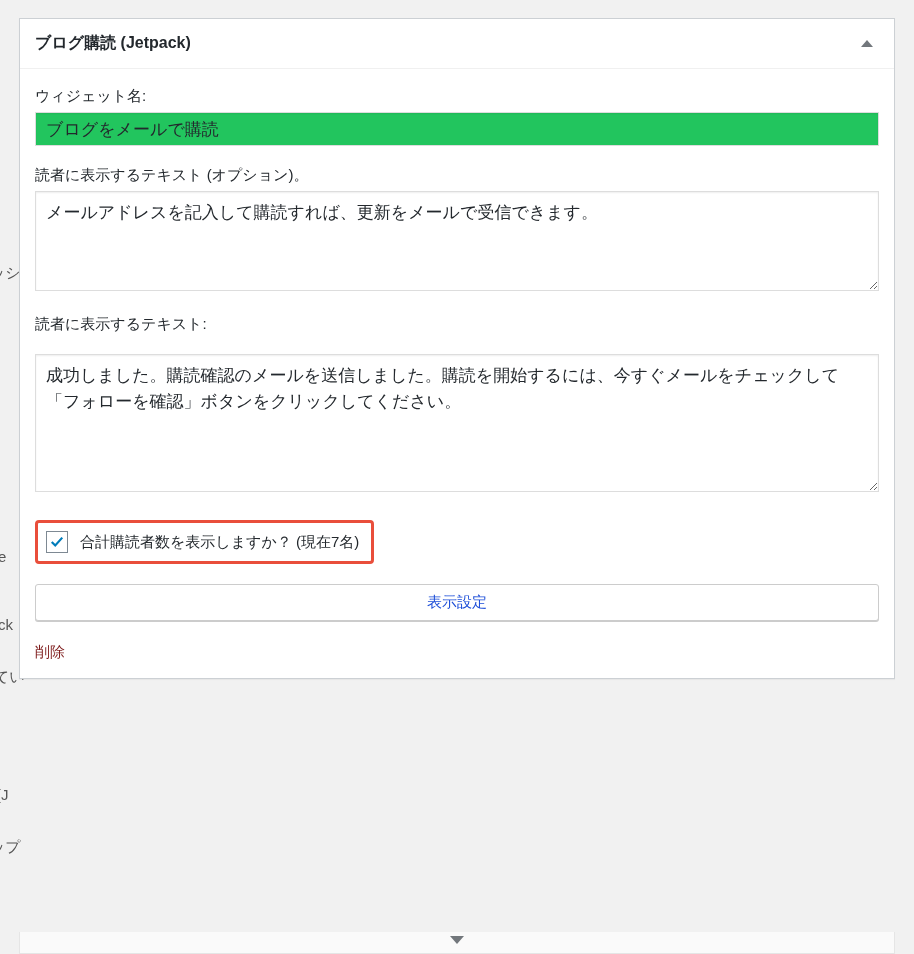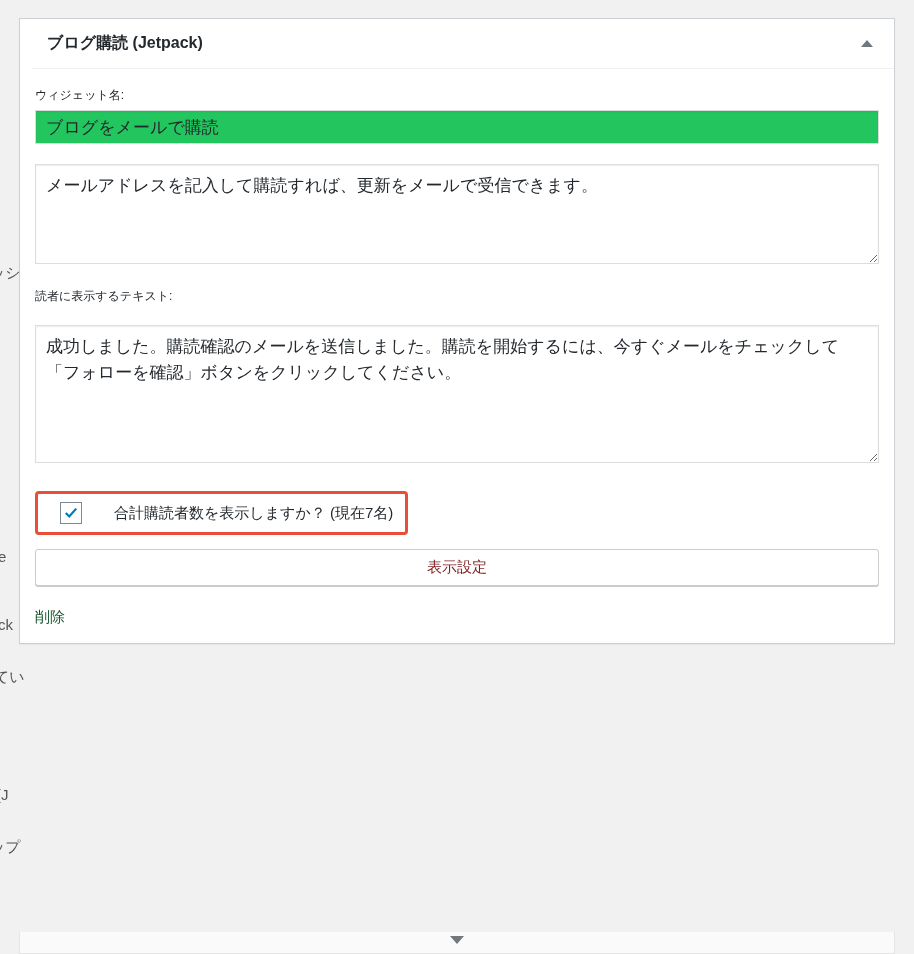--- a/index.html
+++ b/index.html
@@ -40,21 +40,20 @@
       border: 1px solid #ccd0d4;
       box-shadow: 0 1px 1px rgba(0,0,0,.04);
     }
     .widget-header {
       display: flex;
       align-items: center;
       justify-content: space-between;
       padding: 14px 15px;
       border-bottom: 1px solid #f0f0f0;
       cursor: pointer;
-      margin-left: 12px;
     }
     .widget-title {
       font-size: 16px;
       font-weight: 600;
       color: #23282d;
     }
     .widget-toggle {
       width: 0; height: 0;
       border-left: 6px solid transparent;
       border-right: 6px solid transparent;
@@ -62,21 +61,21 @@
       margin-right: 6px;
     }
     .widget-body {
       padding: 18px 15px 10px 15px;
     }
     .form-group {
       margin-bottom: 20px;
     }
     .form-label {
       display: block;
-      font-size: 12px;
+      font-size: 15px;
       color: #23282d;
       margin-bottom: 6px;
     }
     .text-input {
       width: 100%;
       font-size: 17px;
       padding: 6px 10px;
       border: 1px solid #ddd;
       background: #22c55e;
       color: #23282d;
@@ -94,23 +93,22 @@
       line-height: 1.5;
     }
     .ta-small { height: 100px; }
     .ta-big { height: 138px; }
 
     .highlight-box {
       border: 3px solid #e94e3b;
       border-radius: 4px;
       display: inline-flex;
       align-items: center;
-      padding: 8px 12px 8px 22px;
+      padding: 8px 12px 8px 8px;
       margin-top: 4px;
-      gap: 20px;
     }
     .checkbox-wrap {
       width: 22px;
       height: 22px;
       border: 1px solid #7e8993;
       display: flex;
       align-items: center;
       justify-content: center;
       margin-right: 12px;
       cursor: pointer;
@@ -121,40 +119,40 @@
       height: 14px;
     }
     .check-label {
       font-size: 15px;
       color: #23282d;
       cursor: pointer;
     }
 
     .visibility-button {
       width: 100%;
-      margin-top: 14px;
+      margin-top: 20px;
       background: #fff;
       border: 1px solid #ccc;
       border-radius: 3px;
       padding: 8px 0;
       font-size: 15px;
-      color: #7f1d1d;
+      color: #1d4ed8;
       cursor: pointer;
       box-shadow: 0 1px 0 #ccc;
     }
 
     .footer-row {
       display: flex;
       align-items: center;
       justify-content: space-between;
       margin-top: 22px;
       padding-bottom: 6px;
     }
     .delete-link {
-      color: #14532d;
+      color: #7f1d1d;
       font-size: 15px;
       cursor: pointer;
     }
     .right-actions {
       display: flex;
       align-items: center;
       gap: 10px;
     }
     .status-button {
       background: #f7f7f7;
@@ -221,20 +219,21 @@
   </div>
 
   <div class="widget-body">
 
     <div class="form-group">
       <label class="form-label">ウィジェット名:</label>
       <input class="text-input" type="text" value="ブログをメールで購読" style="">
     </div>
 
     <div class="form-group">
+      <label class="form-label">読者に表示するテキスト (オプション)。</label>
       <textarea class="textarea ta-small" style="">メールアドレスを記入して購読すれば、更新をメールで受信できます。</textarea>
     </div>
 
     <div class="form-group">
       <label class="form-label">読者に表示するテキスト:</label>
     </div>
 
 
     <div class="form-group">
       <textarea class="textarea ta-big" style="">成功しました。購読確認のメールを送信しました。購読を開始するには、今すぐメールをチェックして「フォローを確認」ボタンをクリックしてください。</textarea>

